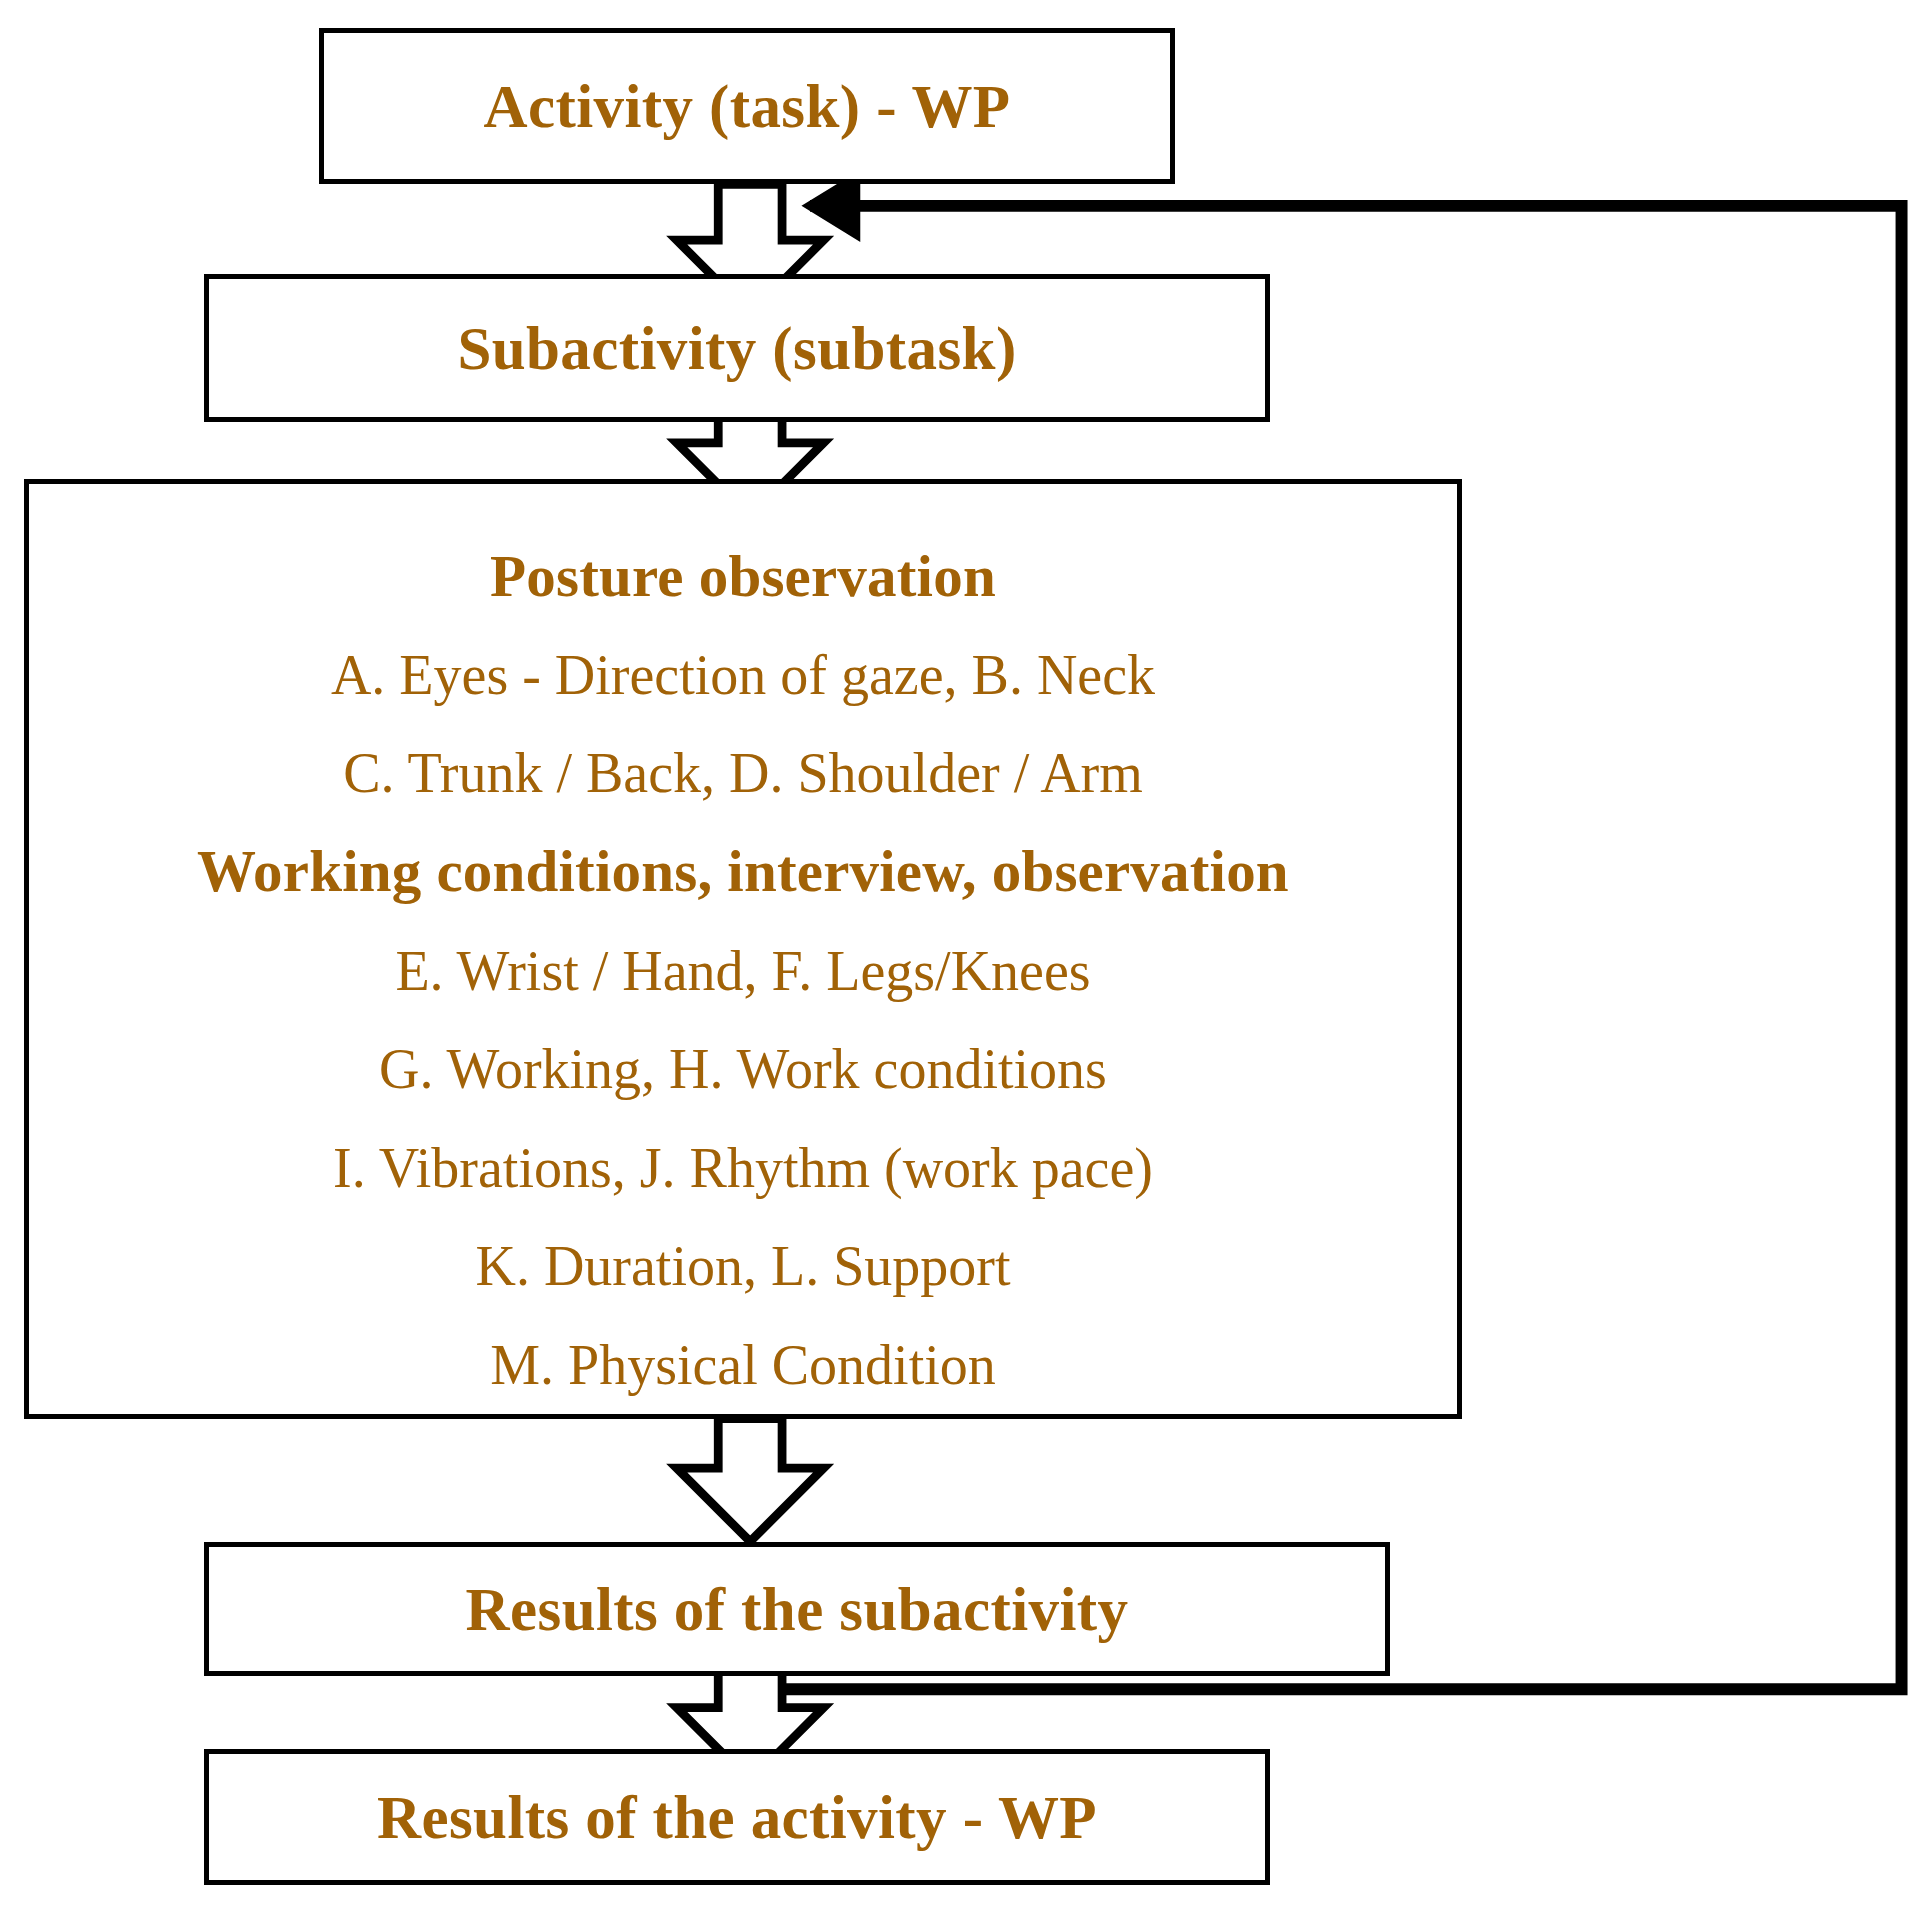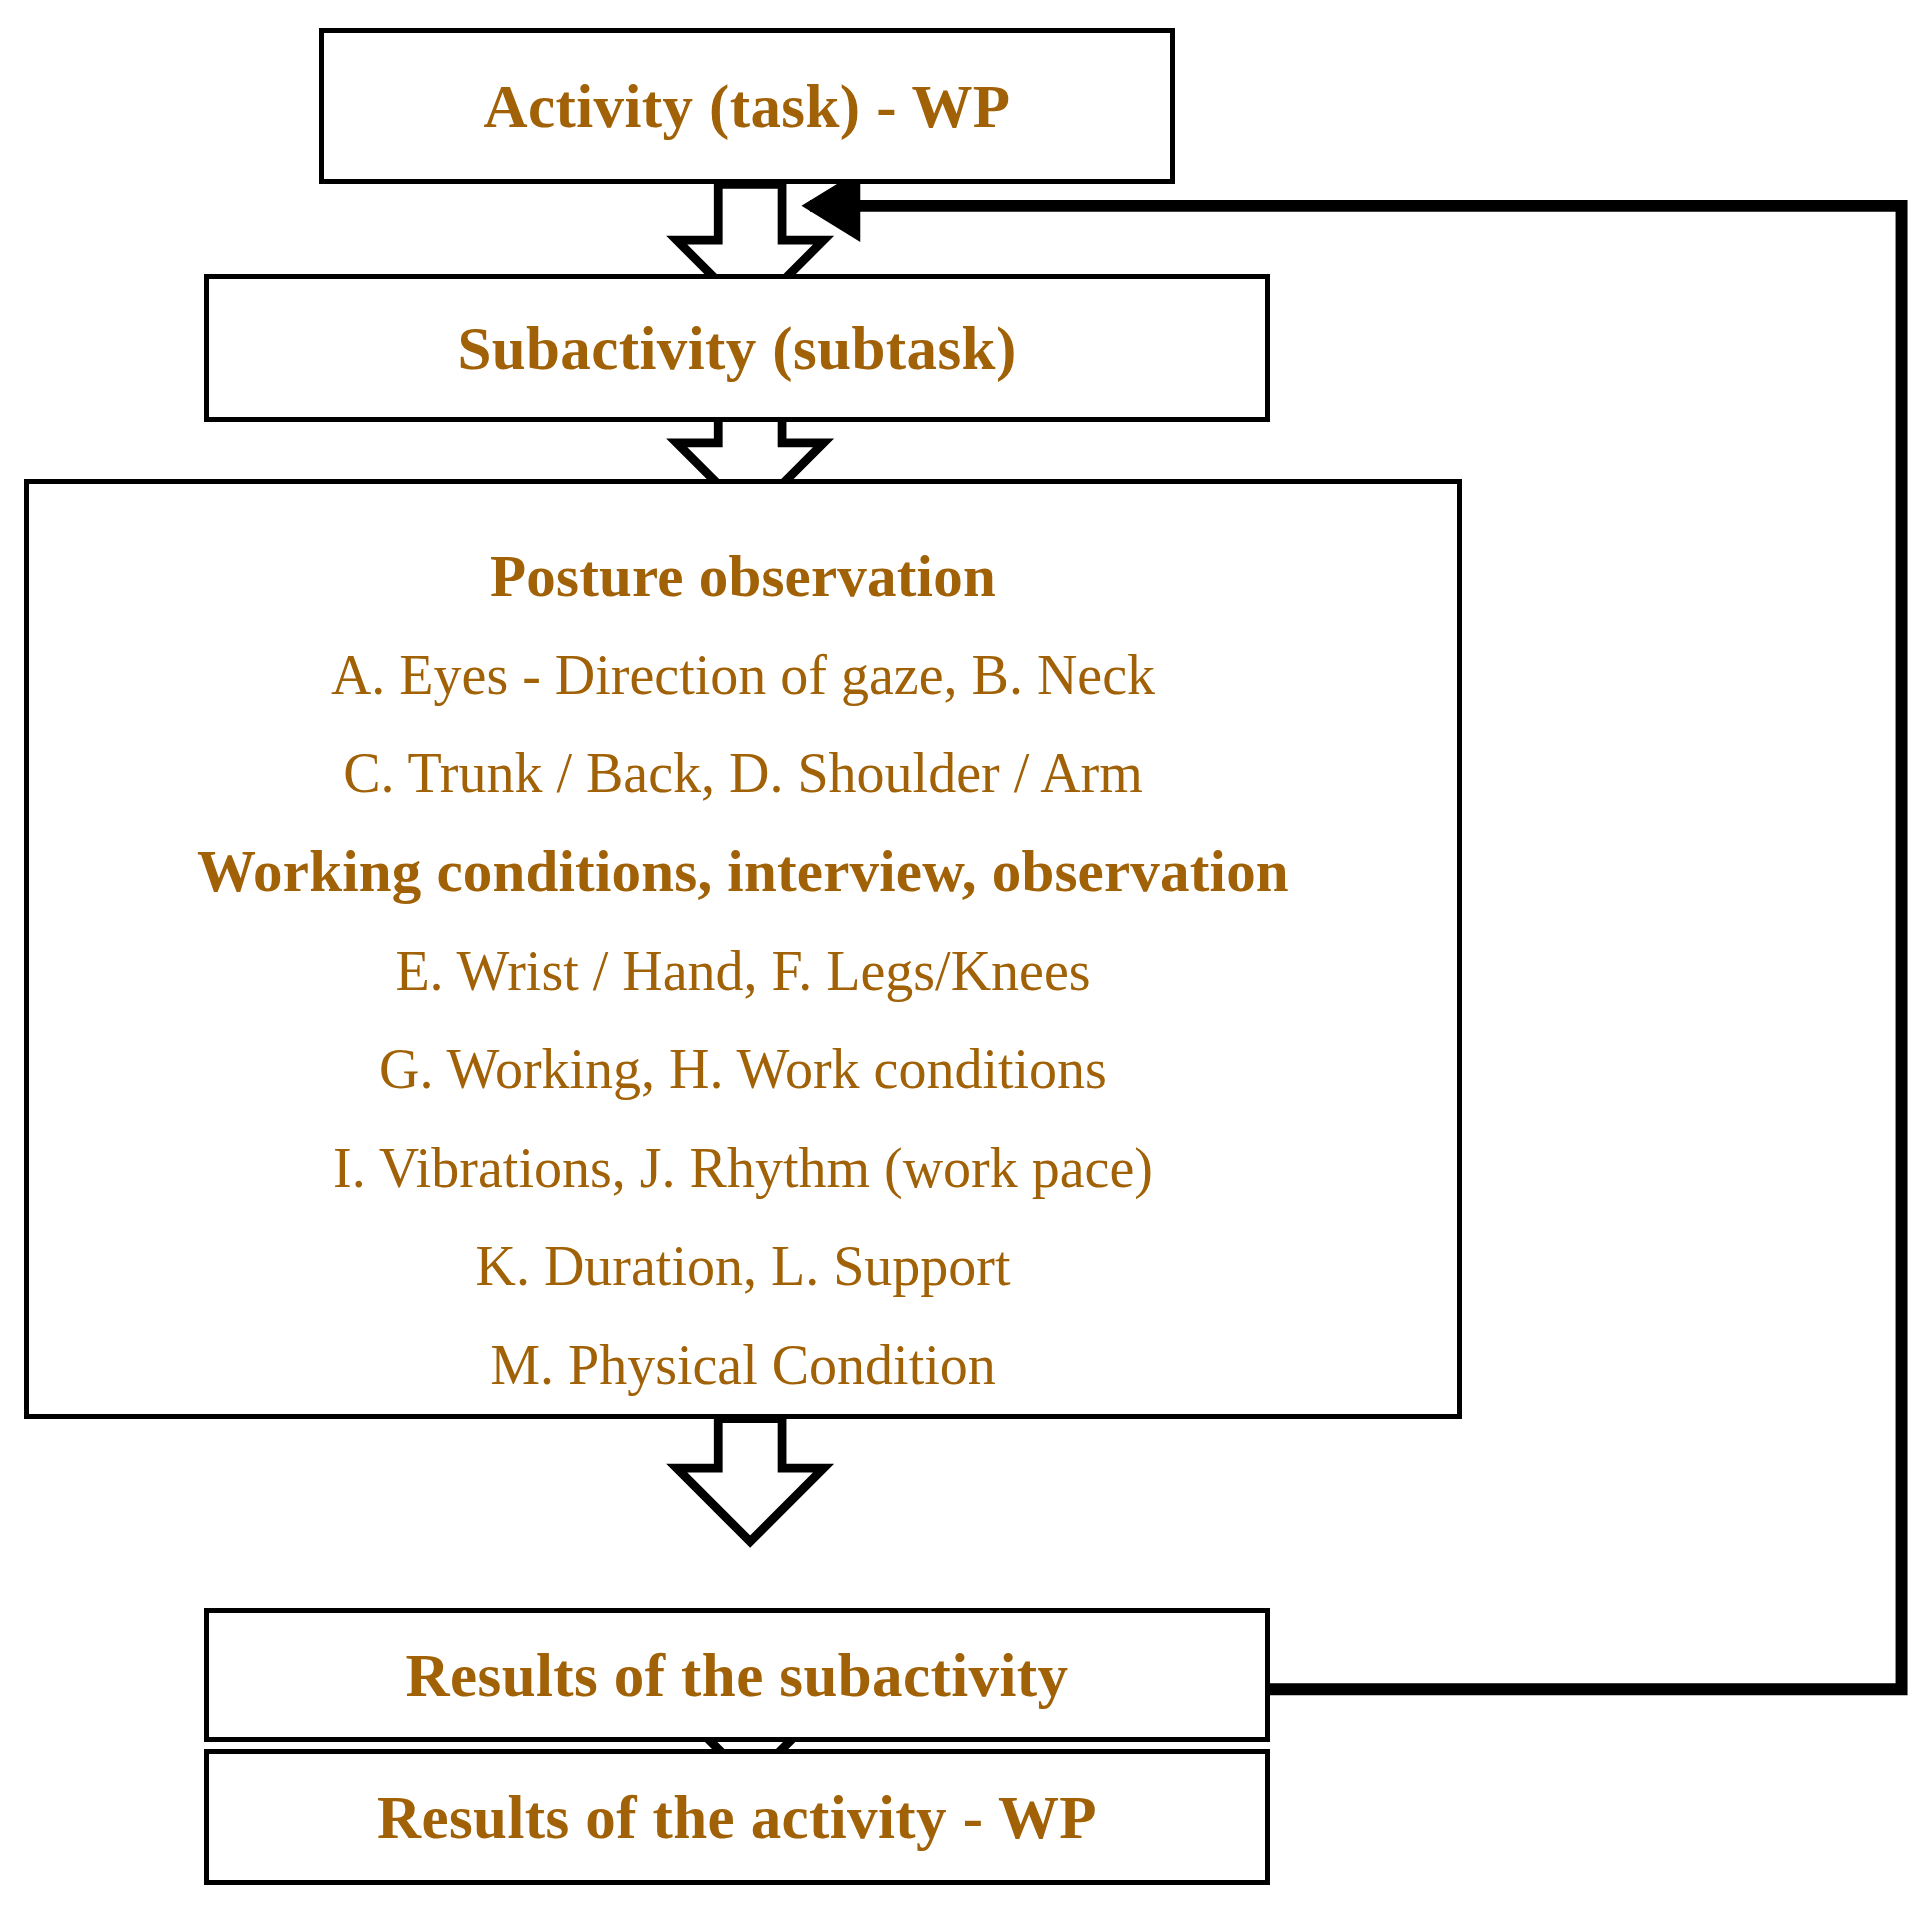--- a/index.html
+++ b/index.html
@@ -80,22 +80,22 @@
     width: 100%;
   }
   .posture-line.bold {
     font-weight: bold;
     font-size: 59px;
     letter-spacing: 0.2px;
   }
   
   #box-results-sub {
     left: 204px;
-    top: 1608px;
-    width: 1066px;
+    top: 1542px;
+    width: 1186px;
     height: 134px;
   }
   
   #box-results-act {
     left: 204px;
     top: 1749px;
     width: 1066px;
     height: 136px;
   }
 </style>

